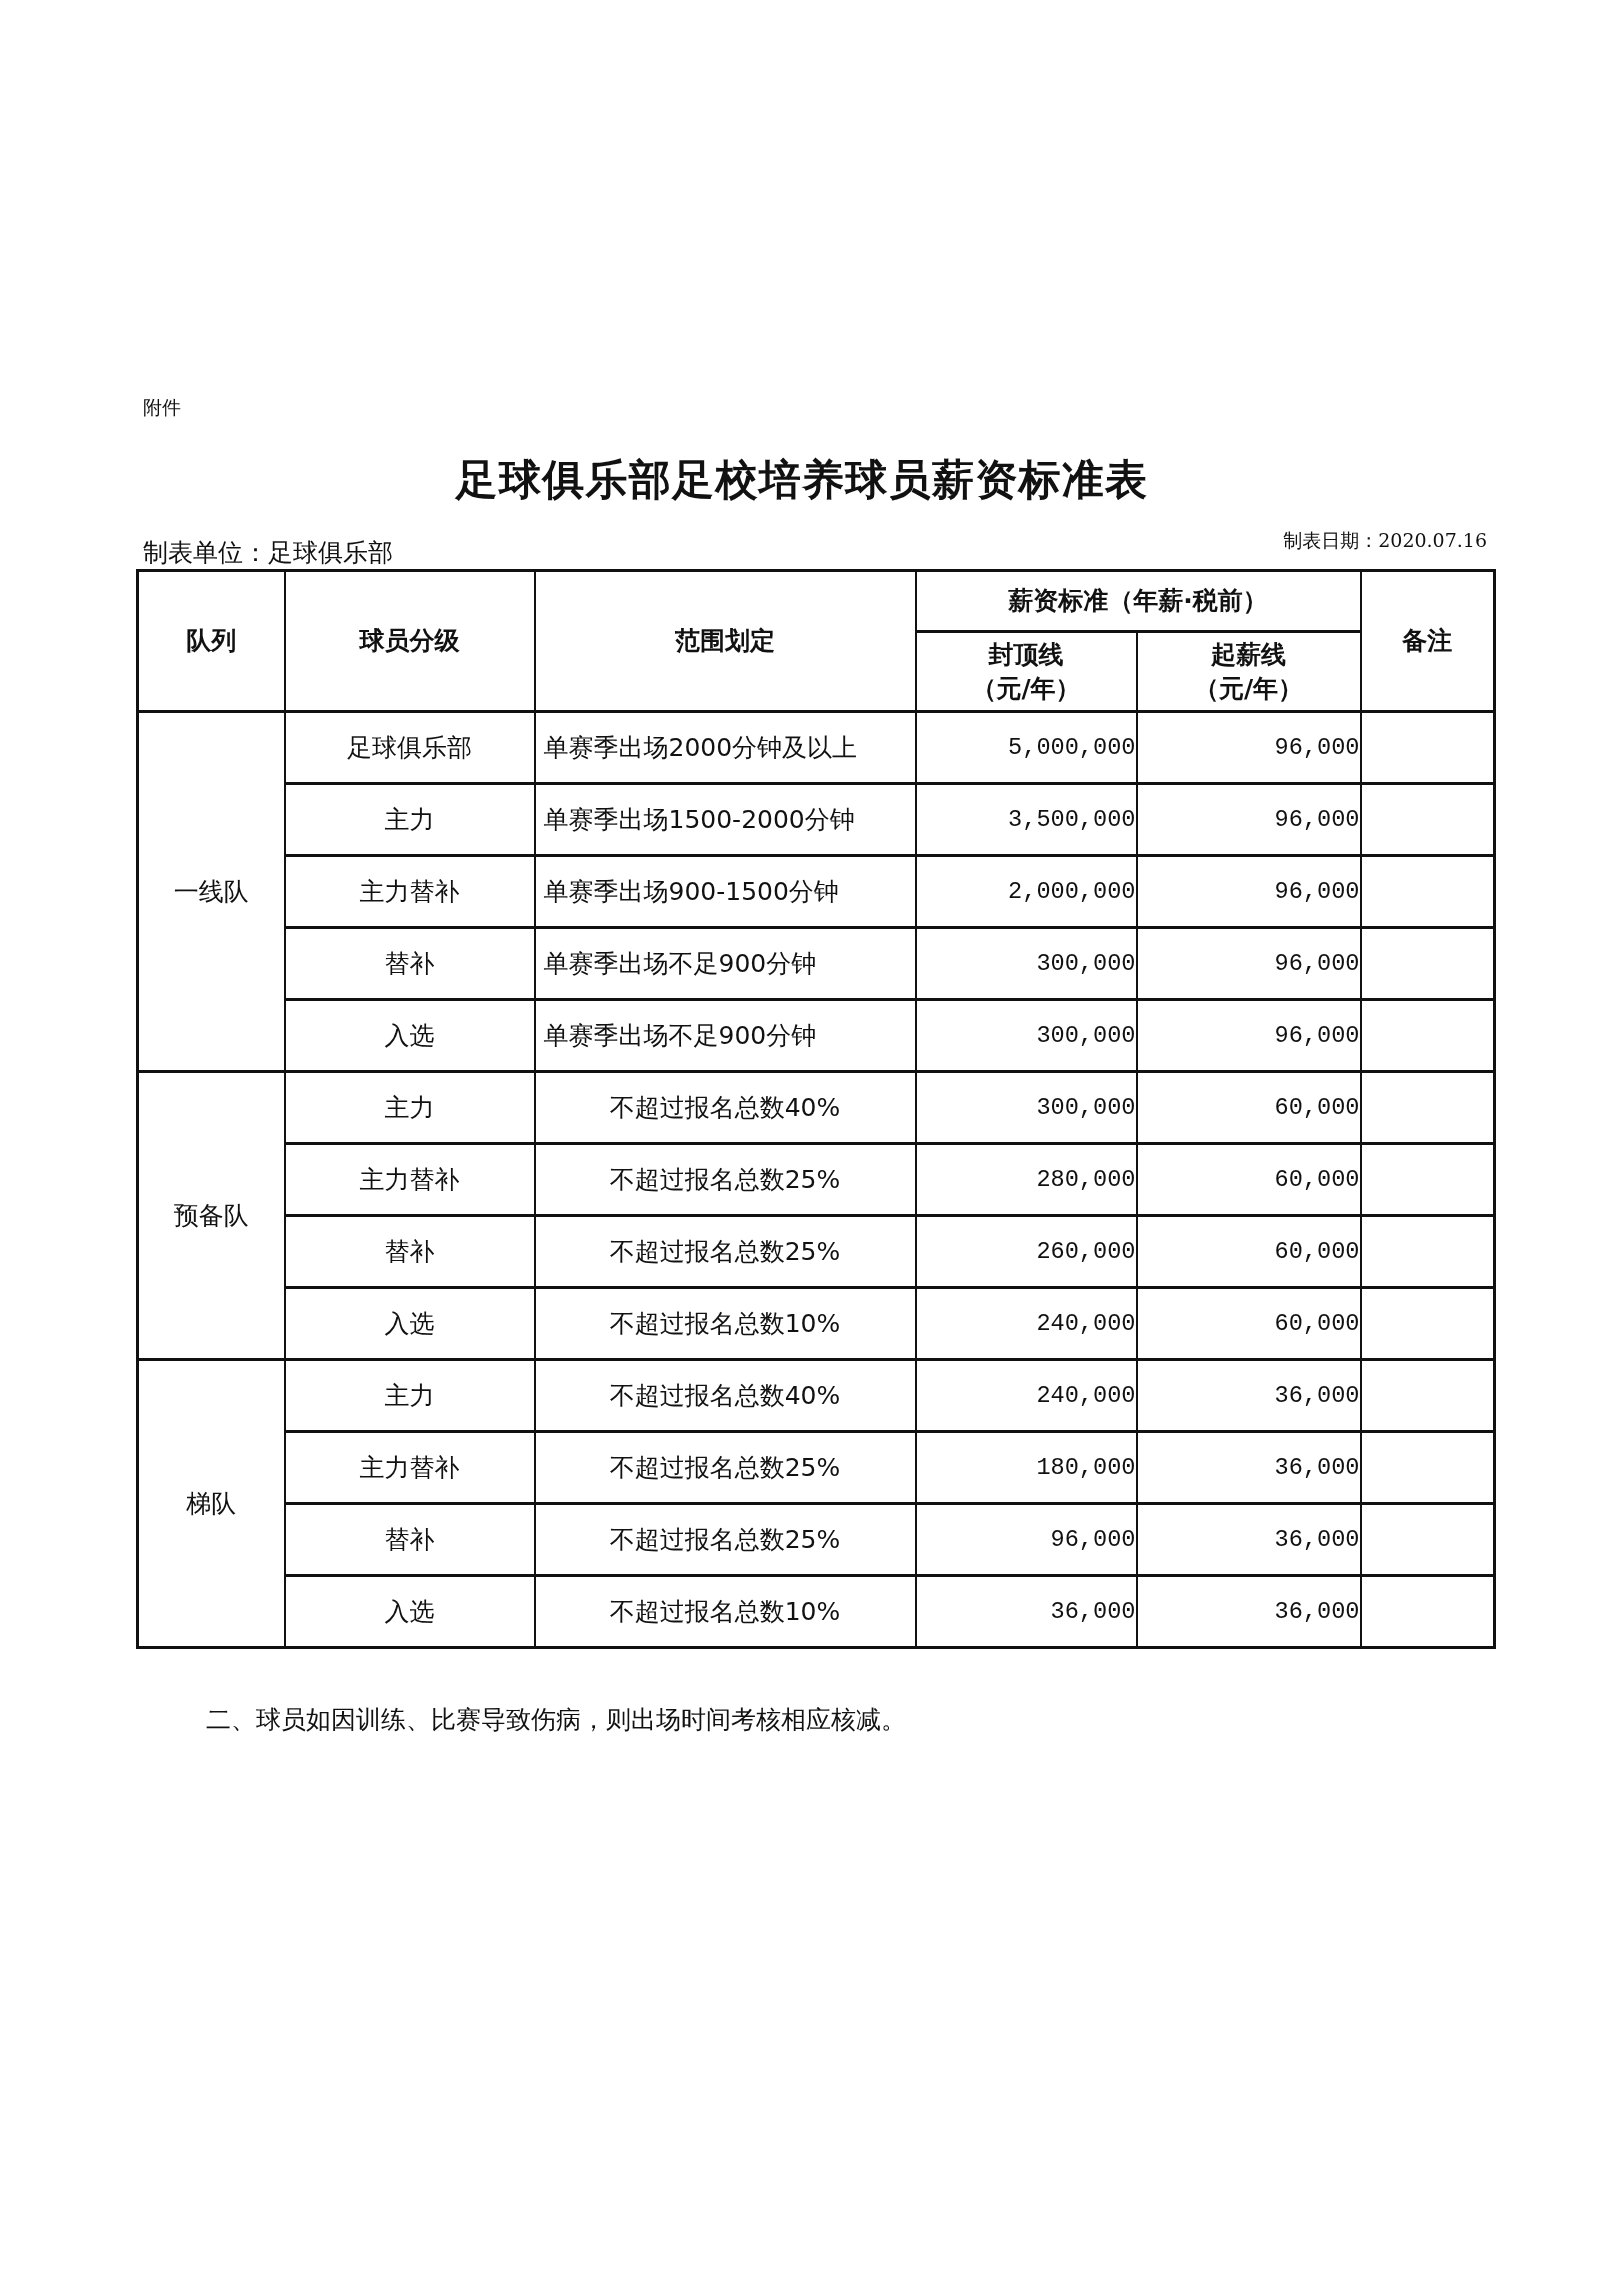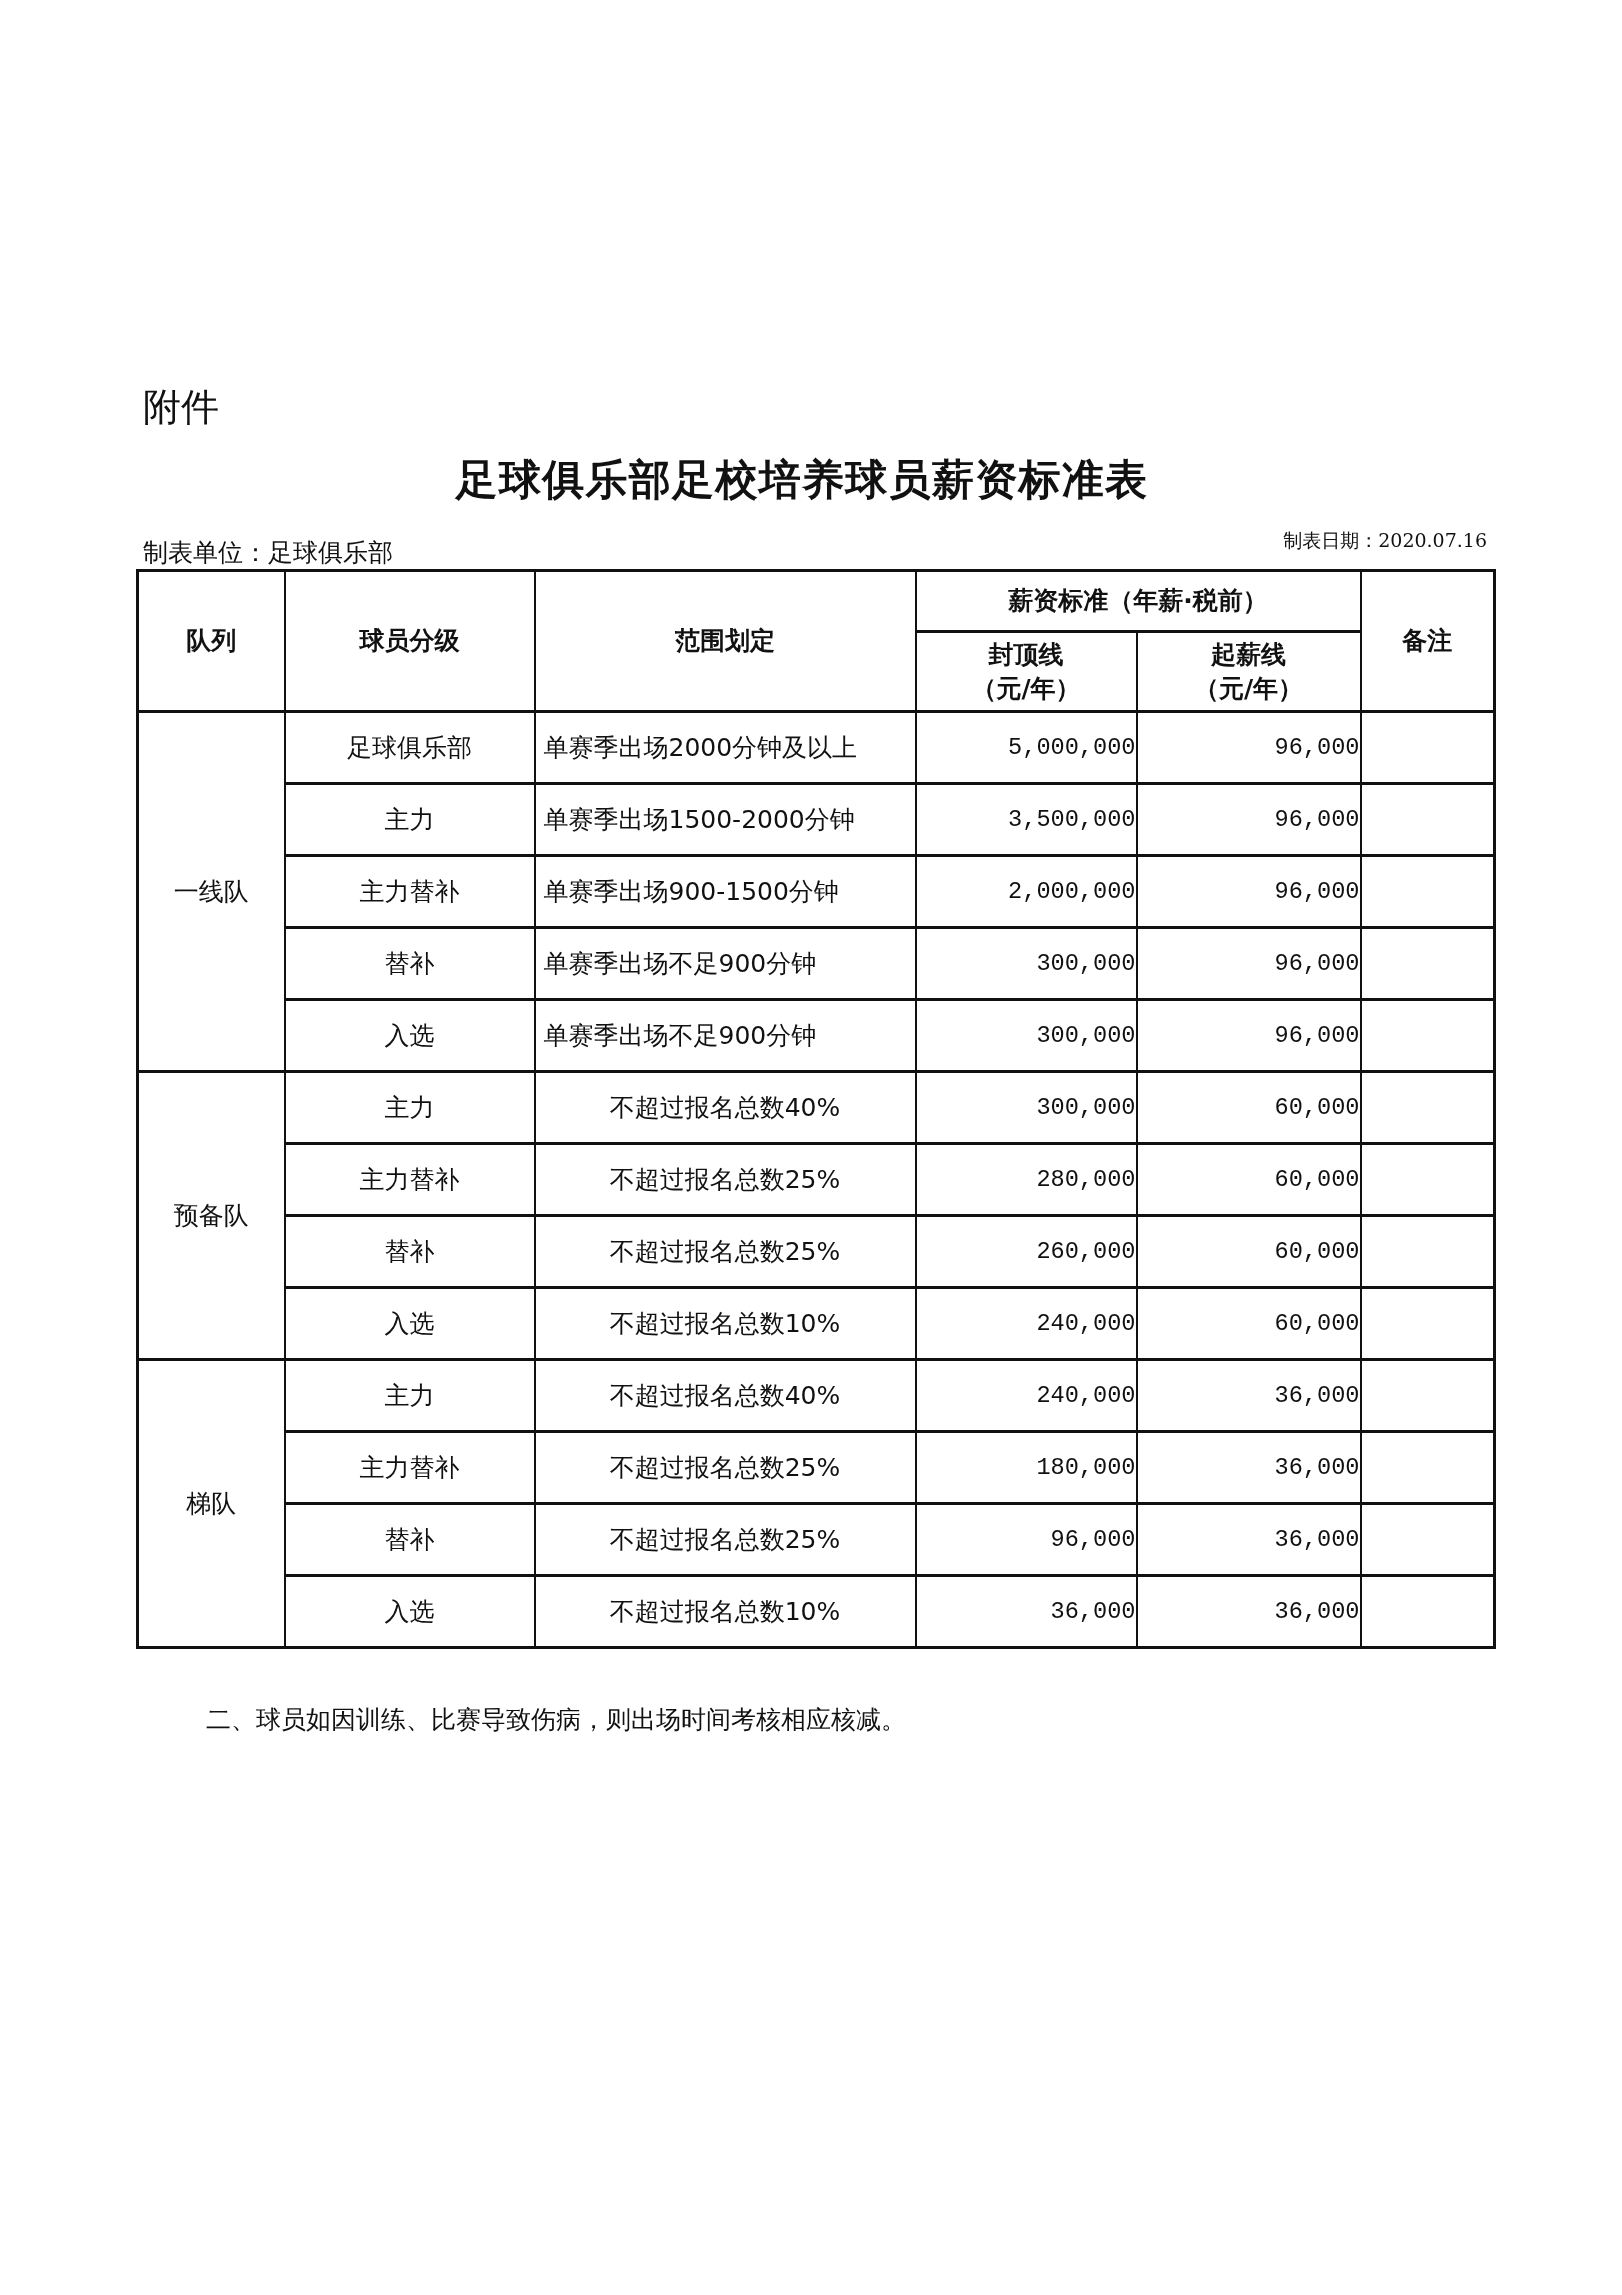--- a/index.html
+++ b/index.html
@@ -3,21 +3,21 @@
   <meta charset="utf-8">
   <style>
     html, body { margin: 0; padding: 0; background: #ffffff; }
     body {
       width: 1623px; height: 2295px; position: relative; overflow: hidden;
       color: #111111;
       font-family: "DejaVu Sans", "Liberation Sans", sans-serif;
     }
     .attachment {
       position: absolute; left: 143px; top: 389px;
-      font-size: 38px; line-height: 37px; font-weight: normal;
+      font-size: 19px; line-height: 37px; font-weight: normal;
     }
     .doc-title {
       position: absolute; left: 0; width: 1604px; top: 454px;
       text-align: center; font-size: 42px; line-height: 52px; font-weight: bold;
       letter-spacing: 1.3px;
     }
     .meta-left {
       position: absolute; left: 143px; top: 537px;
       font-size: 25px; line-height: 31px;
     }

